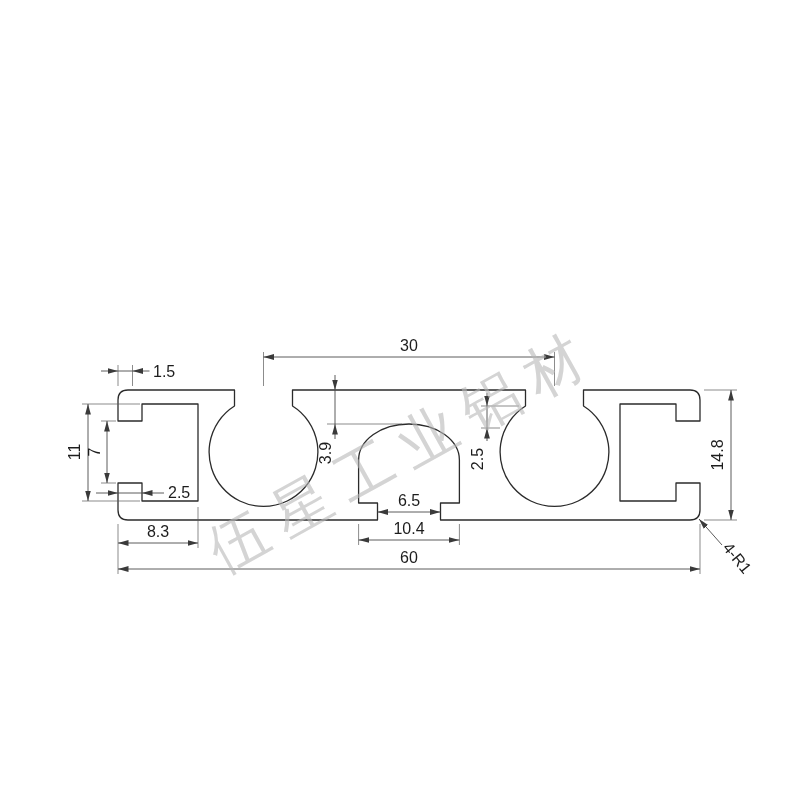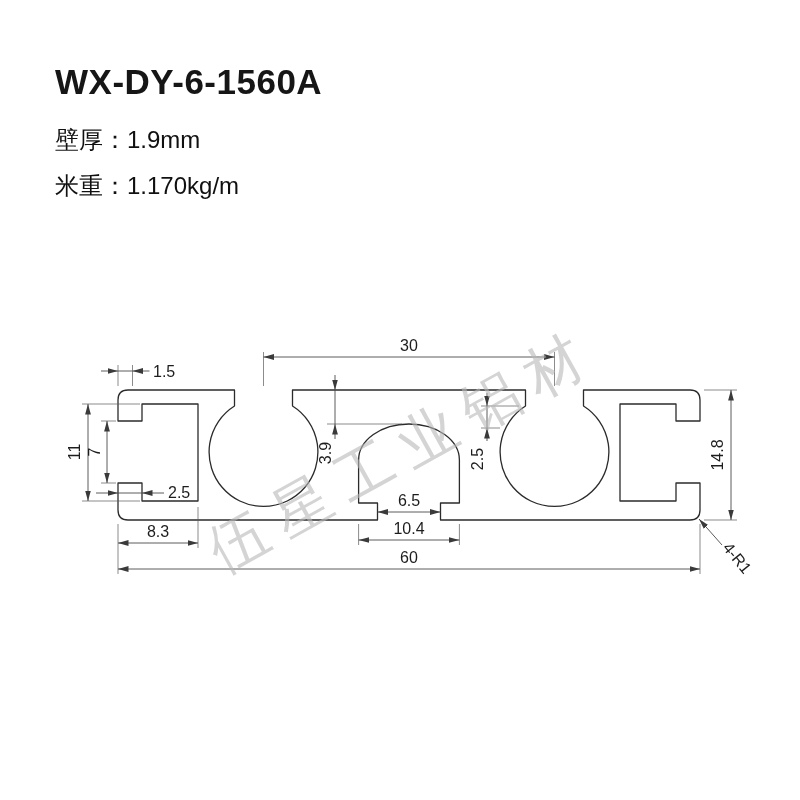--- a/index.html
+++ b/index.html
@@ -14,25 +14,20 @@
   .e{stroke:#5a5a5a;stroke-width:.7;fill:none;}
   .t{font-family:"Liberation Sans",sans-serif;font-size:16px;fill:#1d1d1d;}
   .wm{font-family:"Liberation Sans",sans-serif;font-size:58px;letter-spacing:14px;
       fill:#b8b8b8;opacity:.6;}
 </style>
 </head>
 <body>
 
 <div class="page">
 
-  <div class="header">
-    <div class="title">WX-DY-6-1560A</div>
-    <div class="spec"><span>壁厚：</span><span>1.9mm</span></div>
-    <div class="spec"><span>米重：</span><span>1.170kg/m</span></div>
-  </div>
 
   <svg width="800" height="800" viewBox="0 0 800 800">
     <defs>
       <marker id="arr" markerUnits="userSpaceOnUse" markerWidth="12" markerHeight="9" refX="10.5" refY="4" orient="auto-start-reverse">
         <polygon points="0,1.1 10.5,4 0,6.9" fill="#3a3a3a"></polygon>
       </marker>
     </defs>
 
     <path class="p" d="
       M128,390 L234.5,390 L234.5,406 A54.4,54.4 0 1 0 292.5,406 L292.5,390

